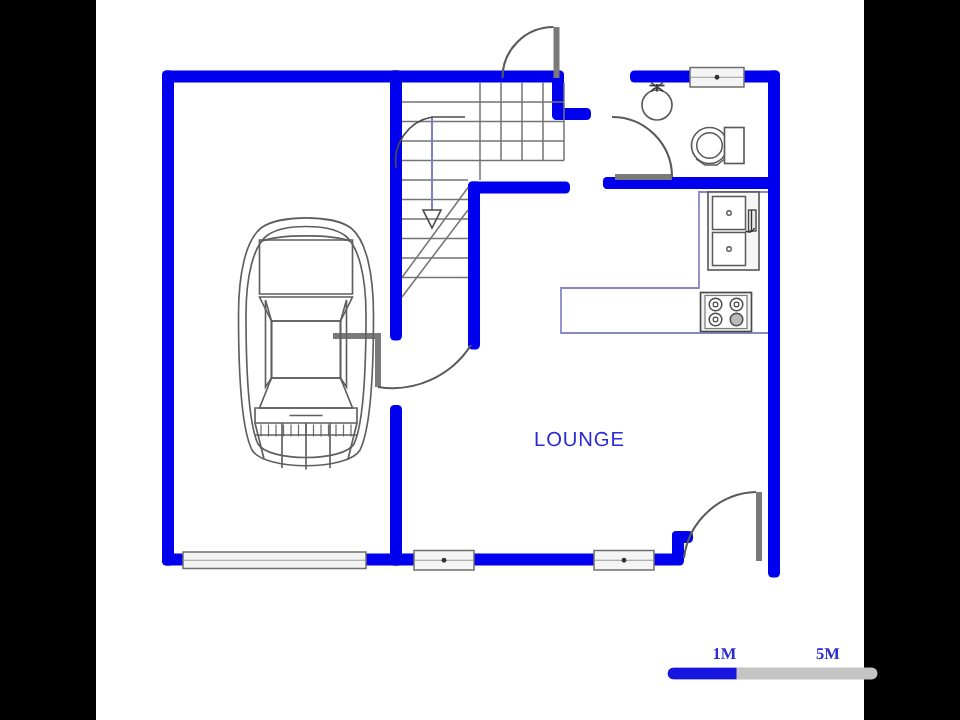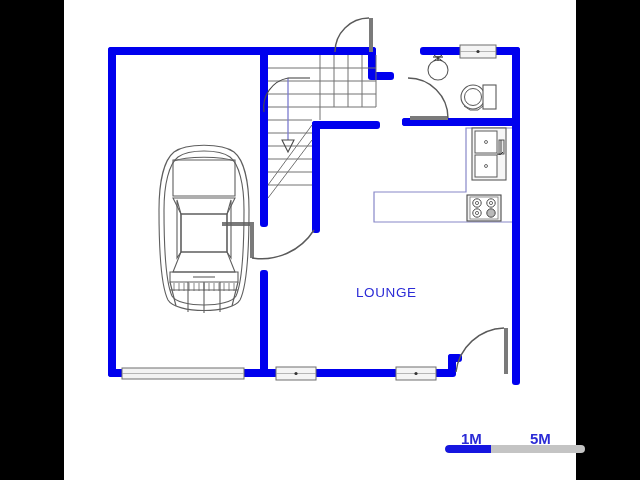--- a/index.html
+++ b/index.html
@@ -49,26 +49,27 @@
     top: 430px;
     width: 145px;
     height: 30px;
   }
   #scalebar .labels {
     position: relative;
     height: 14px;
   }
   #scalebar .lbl {
     position: absolute;
-    font-family: Liberation Sans, sans-serif;
-    font-size: 15px;
+    font-family: Liberation Serif, serif;
+    font-size: 11px;
     font-weight: bold;
     color: #2b2bd6;
     letter-spacing: 0px;
     white-space: nowrap;
+    margin-left: 14px;
   }
   #lbl-1m { left: 16px; top: 0px; }
   #lbl-2m { left: 85px; top: 0px; }
   #scalebar .track {
     position: absolute;
     left: 0px;
     top: 15px;
     width: 140px;
     height: 8px;
     border-radius: 4px;

